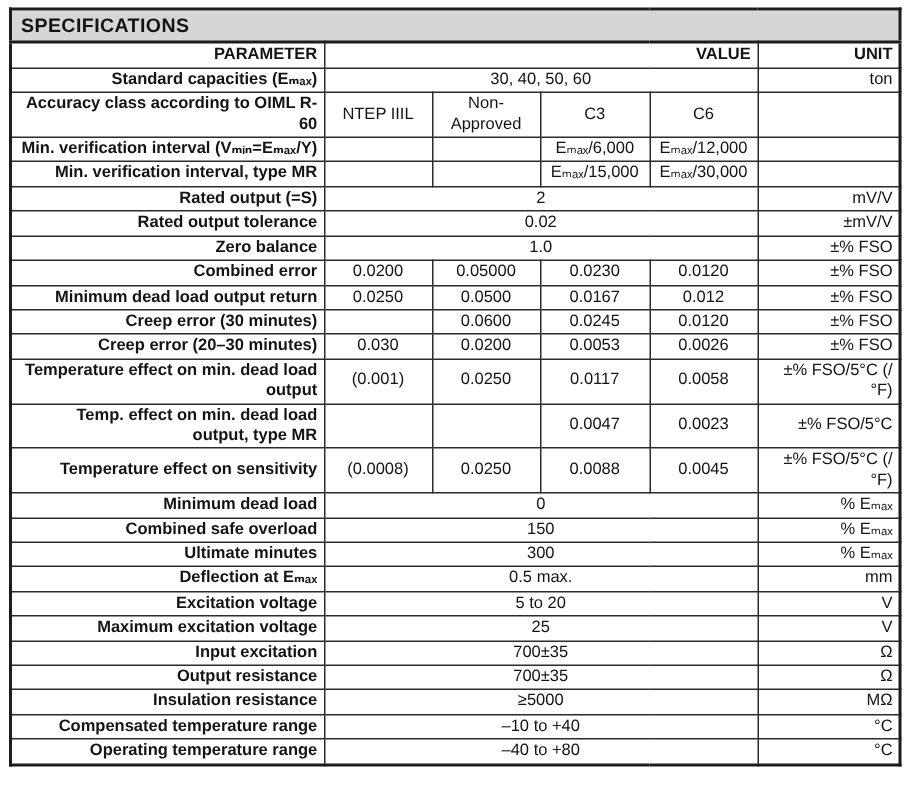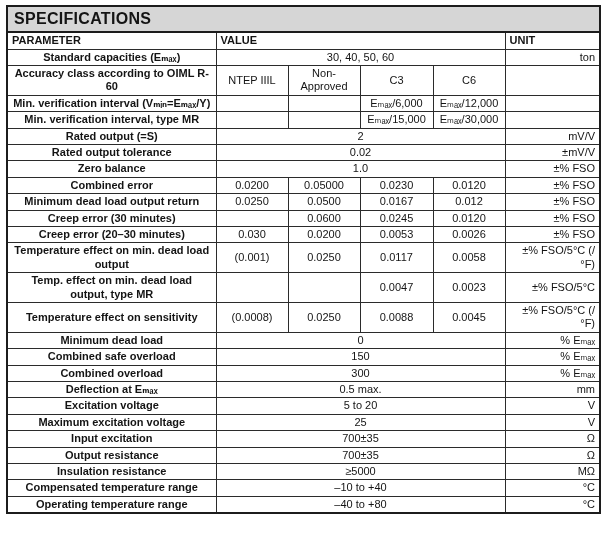--- a/index.html
+++ b/index.html
@@ -21,33 +21,33 @@
     line-height: 1.22;
     color: #141414;
     padding: 1px 4px;
     height: 13px;
     vertical-align: middle;
     overflow: hidden;
   }
   tr.title-row td {
     background: #d6d6d6;
     font-weight: bold;
-    font-size: 16px;
+    font-size: 13px;
     letter-spacing: 0.3px;
     text-align: left;
     padding: 2px 6px;
     height: 15px;
     border-bottom: 2px solid #1c1c1c;
   }
   tr.colhead-row td {
     font-weight: bold;
-    text-align: left;
+    text-align: right;
     height: 14px;
   }
-  td.param { font-weight: bold; text-align: center; }
+  td.param { font-weight: bold; text-align: right; }
   td.val   { text-align: center; }
   td.unit  { text-align: right; }
 </style>
 </head>
 <body>
 
 <div class="sheet">
   <table class="spec">
     <colgroup>
       <col style="width:209px">
@@ -191,21 +191,21 @@
       <td class="unit">% Eₘₐₓ</td>
     </tr>
 
     <tr>
       <td class="param">Combined safe overload</td>
       <td class="val" colspan="4">150</td>
       <td class="unit">% Eₘₐₓ</td>
     </tr>
 
     <tr>
-      <td class="param">Combined overload</td>
+      <td class="param">Ultimate minutes</td>
       <td class="val" colspan="4">300</td>
       <td class="unit">% Eₘₐₓ</td>
     </tr>
 
     <tr>
       <td class="param">Deflection at Eₘₐₓ</td>
       <td class="val" colspan="4">0.5 max.</td>
       <td class="unit">mm</td>
     </tr>
 

